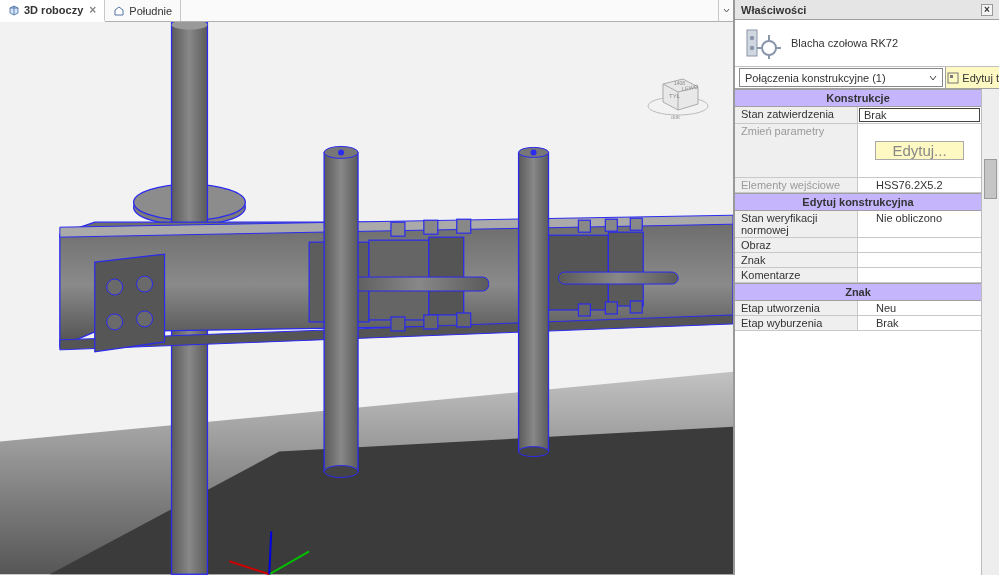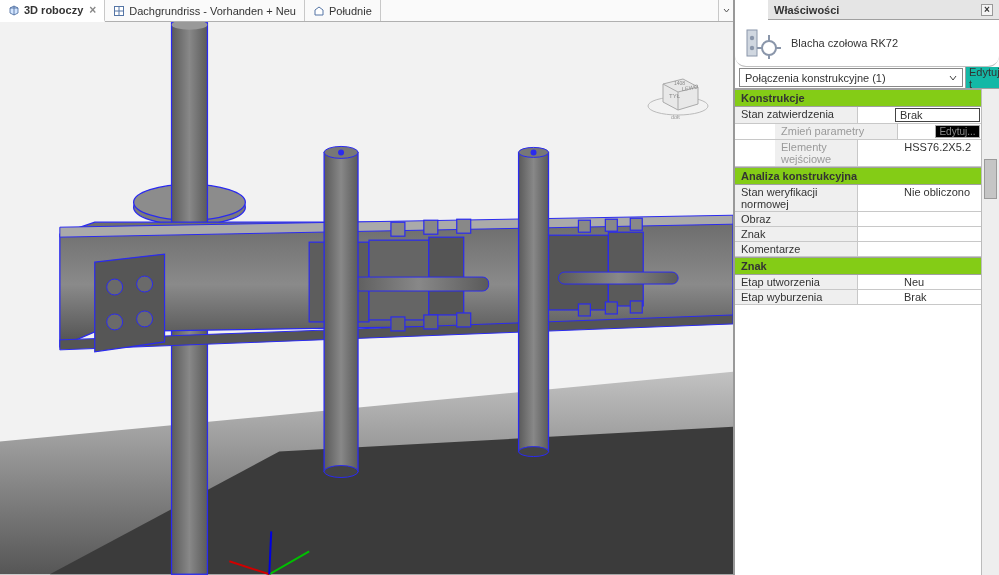--- a/index.html
+++ b/index.html
@@ -24,73 +24,63 @@
   .segtoggle { margin-left:auto; width:15px; display:flex; align-items:center; justify-content:center; border-left:1px solid #c8c8c8; }
   .tab-icon { width:12px; height:12px; display:inline-block; }
   .viewport { flex:1; position:relative; background:#f2f2f2; overflow:hidden; }
   .cube-widget { position:absolute; top:40px; right:20px; width:70px; height:60px; color:#7f7f7f; font-size:9px; }
   .cube-widget svg { width:70px; height:60px; }
   .scene-svg { width:100%; height:100%; display:block; }
   
   .props { width:265px; display:flex; flex-direction:column; border-left:1px solid #999; }
   .props-title {
     height:20px; background:#e5e5e5; border-bottom:1px solid #a0a0a0;
-    display:flex; align-items:center; padding:0 6px; font-weight:bold;margin-left:33px;
+    display:flex; align-items:center; padding:0 6px; font-weight:bold;
   }
   .drop-x { margin-left:auto; width:12px; height:12px; display:flex; align-items:center; justify-content:center; border:1px solid #999; background:#f4f4f4; font-size:10px; line-height:1; }
-  .family-row { display:flex; align-items:center; gap:8px; padding:6px 8px; border-bottom:1px solid #c0c0c0;border-radius:11px; }
+  .family-row { display:flex; align-items:center; gap:8px; padding:6px 8px; border-bottom:1px solid #c0c0c0; }
   .fam-icon { width:40px; height:34px; display:flex; align-items:center; justify-content:center; }
   .selector-row { display:flex; align-items:stretch; border-bottom:1px solid #a0a0a0; height:22px; }
   .selector {
     flex:1; border:1px solid #888; background:#fff; display:flex; align-items:center;
     padding:0 5px; margin:1px 2px 1px 4px;
   }
   .selector .arrow { margin-left:auto; }
   .edit-btn {
-    width:34px; display:flex; align-items:center; justify-content:flex-start;
-    border-left:1px solid #a0a0a0; background:#14b8a6; gap:3px;
+    width:54px; display:flex; align-items:center; justify-content:flex-end;
+    border-left:1px solid #a0a0a0; background:#fef9c3; gap:3px;
   }
   .prop-group-head {
-    background:#84cc16; border-top:1px solid #a0a0a0; border-bottom:1px solid #a0a0a0;
-    padding:2px 6px; font-weight:bold;
-  }
-  .prop-row { display:flex; border-bottom:1px solid #c8c8c8;gap:36px; }
+    background:#c4b5fd; border-top:1px solid #a0a0a0; border-bottom:1px solid #a0a0a0;
+    padding:2px 6px; font-weight:bold;text-align:center;
+  }
+  .prop-row { display:flex; border-bottom:1px solid #c8c8c8; }
   .prop-label { width:50%; padding:1px 6px; background:#efefef; border-right:1px solid #c8c8c8; color:#333; }
-  .prop-label.dim { color:#9a9a9a;margin-left:40px; }
-  .prop-value { flex:1; padding:1px 10px; background:#fff; }
-  .prop-value.btn { display:flex; align-items:center; justify-content:center; background:#000000; border:1px solid #aaa; margin:1px; padding:0; font-size:10px; color:#888; }
+  .prop-label.dim { color:#9a9a9a; }
+  .prop-value { flex:1; padding:1px 18px; background:#fff; }
+  .prop-value.btn { display:flex; align-items:center; justify-content:center; background:#fef9c3; border:1px solid #aaa; margin:17px; padding:0; font-size:15px; color:#888; }
   .prop-value.boxed { border:1px solid #444; margin:1px; padding:0 4px; }
   .scroll-strip { width:18px; background:#eee; border-left:1px solid #bbb; position:relative; }
   .scroll-thumb { position:absolute; left:2px; right:2px; top:70px; height:40px; background:#c5c5c5; border:1px solid #9a9a9a; }
   .props-body { display:flex; flex:1; }
   .props-cols { flex:1; }
 </style>
 </head>
 <body>
 
 <div class="main">
   <div class="tabs">
     <div class="tab active">
       <span class="tab-icon">
         <svg viewBox="0 0 12 12">
             <path d="M2 4 L6 2 L10 4 L10 9 L6 11 L2 9 Z M6 2 L6 11 M2 4 L10 4" fill="#d4e6ff" stroke="#446699" stroke-width="0.8"></path>
           </svg>
       </span>
       <span>3D roboczy</span>
       <span class="close">×</span>
-    </div>
-    <div class="tab">
-      <span class="tab-icon">
-        <svg viewBox="0 0 12 12">
-            <rect x="1.5" y="1.5" width="9" height="9" fill="#fff" stroke="#5575a5" stroke-width="1"></rect>
-            <line x1="1.5" y1="6" x2="10.5" y2="6" stroke="#5575a5"></line>
-            <line x1="6" y1="1.5" x2="6" y2="10.5" stroke="#5575a5"></line>
-          </svg>
-      </span>
-      <span>Dachgrundriss - Vorhanden + Neu</span>
     </div>
     <div class="tab">
       <span class="tab-icon">
         <svg viewBox="0 0 12 12">
             <path d="M2 10 L2 5 L6 2 L10 5 L10 10 Z" fill="#fff" stroke="#5575a5" stroke-width="1"></path>
           </svg>
       </span>
       <span>Południe</span>
     </div>
     <div class="segtoggle">
@@ -236,21 +226,21 @@
       </div>
       <div class="prop-row">
         <div class="prop-label dim">Zmień parametry</div>
         <div class="prop-value btn">Edytuj...</div>
       </div>
       <div class="prop-row">
         <div class="prop-label dim">Elementy wejściowe</div>
         <div class="prop-value">HSS76.2X5.2</div>
       </div>
 
-      <div class="prop-group-head">Analiza konstrukcyjna</div>
+      <div class="prop-group-head">Edytuj konstrukcyjna</div>
       <div class="prop-row">
         <div class="prop-label">Stan weryfikacji normowej</div>
         <div class="prop-value">Nie obliczono</div>
       </div>
 
       <div class="prop-row">
         <div class="prop-label">Obraz</div>
         <div class="prop-value"></div>
       </div>
       <div class="prop-row">

